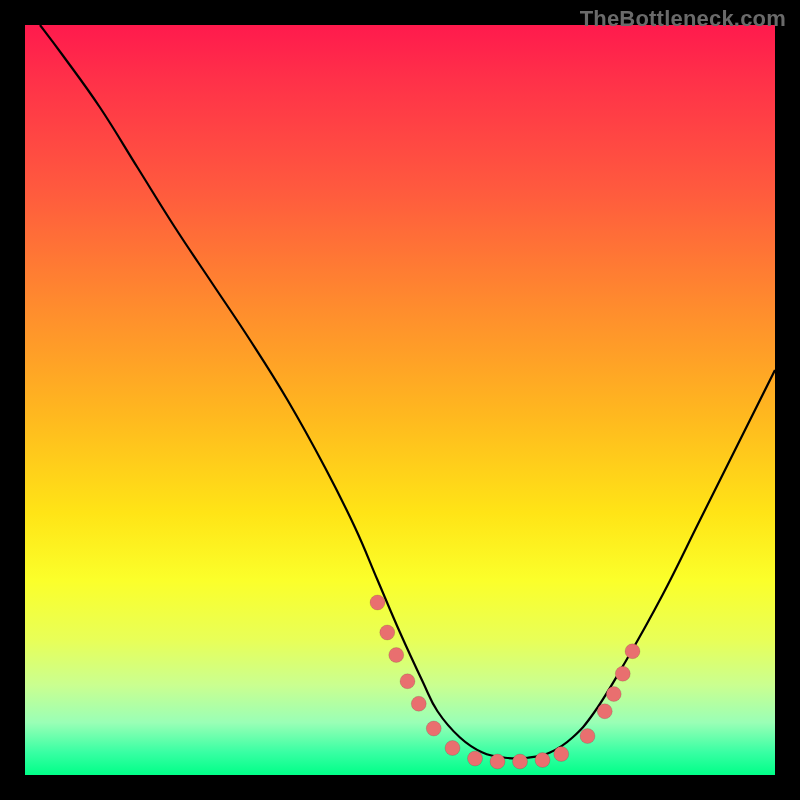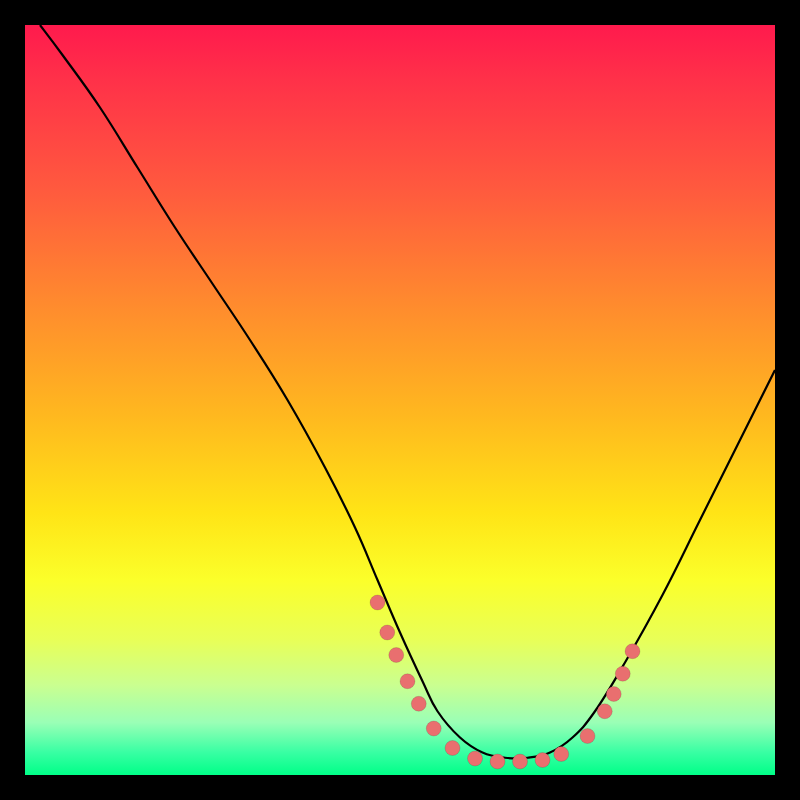--- a/index.html
+++ b/index.html
@@ -62,20 +62,21 @@
   .marker {
     fill: #e96f6f;
     stroke: rgba(0,0,0,0.15);
     stroke-width: 0.8;
   }
 </style>
 </head>
 <body>
 
 <div class="frame">
+  <div class="watermark">TheBottleneck.com</div>
 
   <div class="plot-area">
     <div class="gradient"></div>
     <svg class="curve-svg" viewBox="0 0 750 750" preserveAspectRatio="none">
       <path id="curve-path" class="curve-path" d="M 15.00 0.00 C 19.50 6.00, 25.50 13.50, 37.50 30.00 C 49.50 46.50, 60.00 60.00, 75.00 82.50 C 90.00 105.00, 97.50 118.50, 112.50 142.50 C 127.50 166.50, 135.00 179.25, 150.00 202.50 C 165.00 225.75, 172.50 236.25, 187.50 258.75 C 202.50 281.25, 210.00 291.75, 225.00 315.00 C 240.00 338.25, 247.50 349.50, 262.50 375.00 C 277.50 400.50, 286.50 417.00, 300.00 442.50 C 313.50 468.00, 319.50 480.00, 330.00 502.50 C 340.50 525.00, 343.50 534.00, 352.50 555.00 C 361.50 576.00, 366.00 587.25, 375.00 607.50 C 384.00 627.75, 390.00 640.50, 397.50 656.25 C 405.00 672.00, 405.00 675.00, 412.50 686.25 C 420.00 697.50, 426.00 704.25, 435.00 712.50 C 444.00 720.75, 448.50 723.45, 457.50 727.50 C 466.50 731.55, 471.00 731.70, 480.00 732.75 C 489.00 733.80, 493.50 733.80, 502.50 732.75 C 511.50 731.70, 516.00 731.55, 525.00 727.50 C 534.00 723.45, 538.50 720.75, 547.50 712.50 C 556.50 704.25, 559.50 701.25, 570.00 686.25 C 580.50 671.25, 586.50 660.75, 600.00 637.50 C 613.50 614.25, 622.50 598.50, 637.50 570.00 C 652.50 541.50, 660.00 525.00, 675.00 495.00 C 690.00 465.00, 697.50 450.00, 712.50 420.00 C 727.50 390.00, 742.50 360.00, 750.00 345.00"></path>
       <g id="markers-g">
           <circle cx="352.50" cy="577.50" r="7.5" class="marker"></circle>
           <circle cx="362.25" cy="607.50" r="7.5" class="marker"></circle>
           <circle cx="371.25" cy="630.00" r="7.5" class="marker"></circle>
           <circle cx="382.50" cy="656.25" r="7.5" class="marker"></circle>

